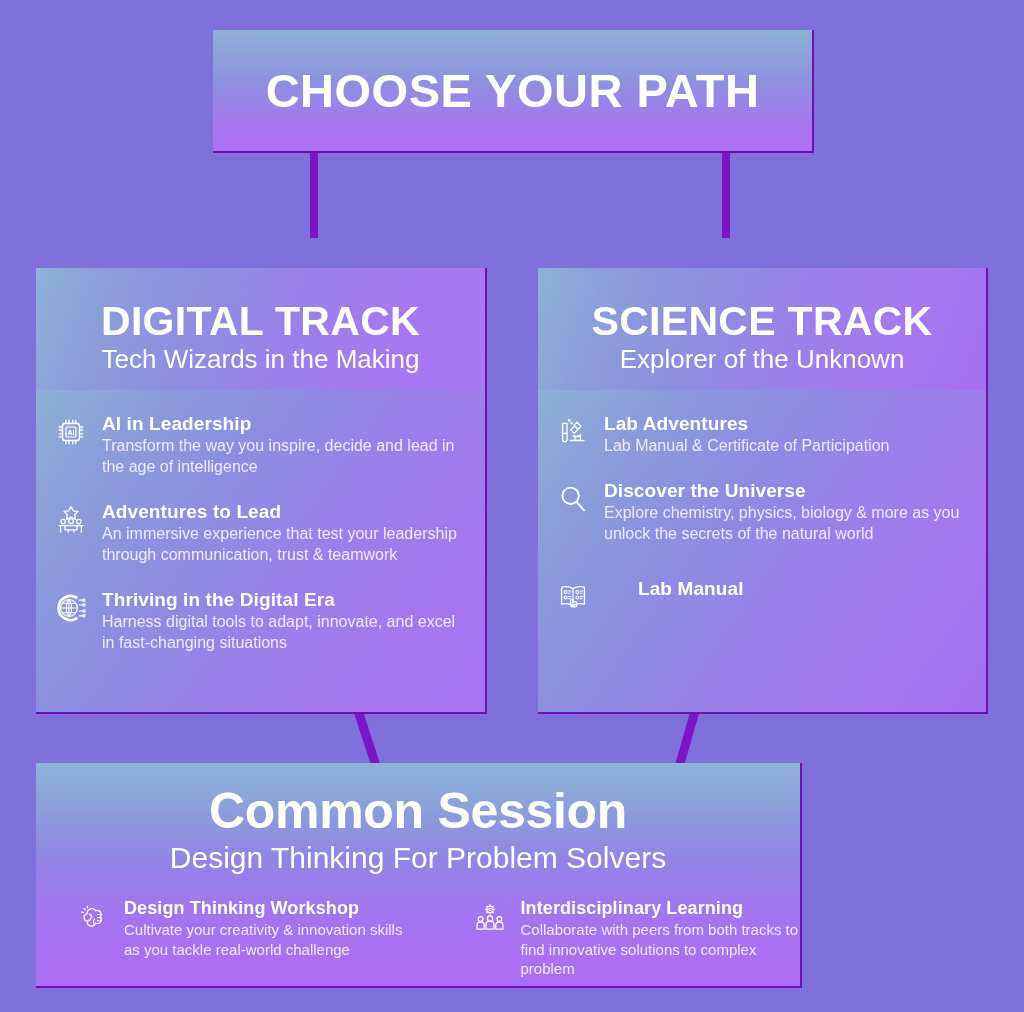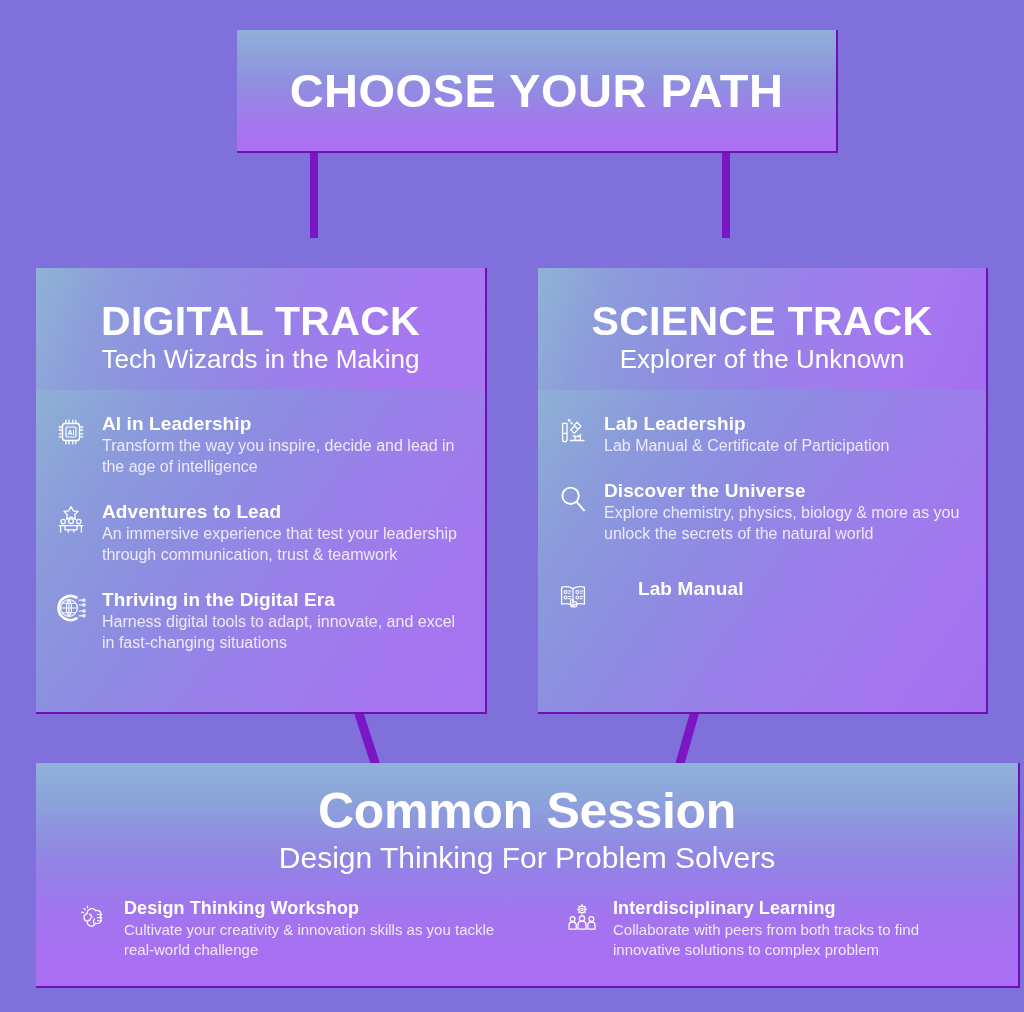--- a/index.html
+++ b/index.html
@@ -38,21 +38,21 @@
   .card {
     position: absolute;
     z-index: 2;
     border-right: 2px solid #6d12b0;
     border-bottom: 2px solid #6d12b0;
     overflow: hidden;
   }
 
   
   .hero {
-    left: 237px;
+    left: 213px;
     top: 30px;
     width: 601px;
     height: 123px;
     background: linear-gradient(180deg,
       #8fb0d8 0%,
       #8e9ddc 26%,
       #8f8ee0 45%,
       #9b82e8 62%,
       #a775ef 80%,
       #ad6ff3 100%);
@@ -157,21 +157,21 @@
     font-size: 16px;
     font-weight: 400;
     line-height: 1.3;
     margin-top: 1px;
   }
 
   
   .common {
     left: 36px;
     top: 763px;
-    width: 984px;
+    width: 766px;
     height: 225px;
     background: linear-gradient(180deg,
       #8fb2d9 0%,
       #8ca3db 16%,
       #8e93df 30%,
       #9185e4 42%,
       #9a7bea 56%,
       #a374ef 70%,
       #a870f2 84%,
       #ab6ef4 100%);
@@ -305,21 +305,21 @@
           <circle cx="13.2" cy="5.4" r="0.9" stroke-width="1.1"></circle>
           <circle cx="15.6" cy="8.2" r="0.7" stroke-width="1.1"></circle>
           <path d="M21 7.2l4 4-3 3-4-4z"></path>
           <path d="M18.4 11.2l-3.6 3.6 3.4 3.4 3.6-3.6"></path>
           <path d="M17 20.6c2.6 1.6 6 1.2 8-1.2"></path>
           <path d="M14.4 25.4h13.4" stroke-width="1.5"></path>
           <path d="M19 21.4h5.4v4H19z"></path>
         </svg>
       </span>
       <span class="item-text">
-        <span class="item-title">Lab Leadership</span>
+        <span class="item-title">Lab Adventures</span>
         <span class="item-desc" style="display:block">Lab Manual &amp; Certificate of Participation</span>
       </span>
     </div>
 
     <div class="item">
       <span class="item-icon">
         <svg width="34" height="34" viewBox="0 0 34 34" fill="none" stroke="#ffffff" stroke-width="1.9" stroke-linecap="round">
           <circle cx="14.6" cy="13.8" r="8.2"></circle>
           <path d="M20.6 19.8l7.4 8.6"></path>
         </svg>

